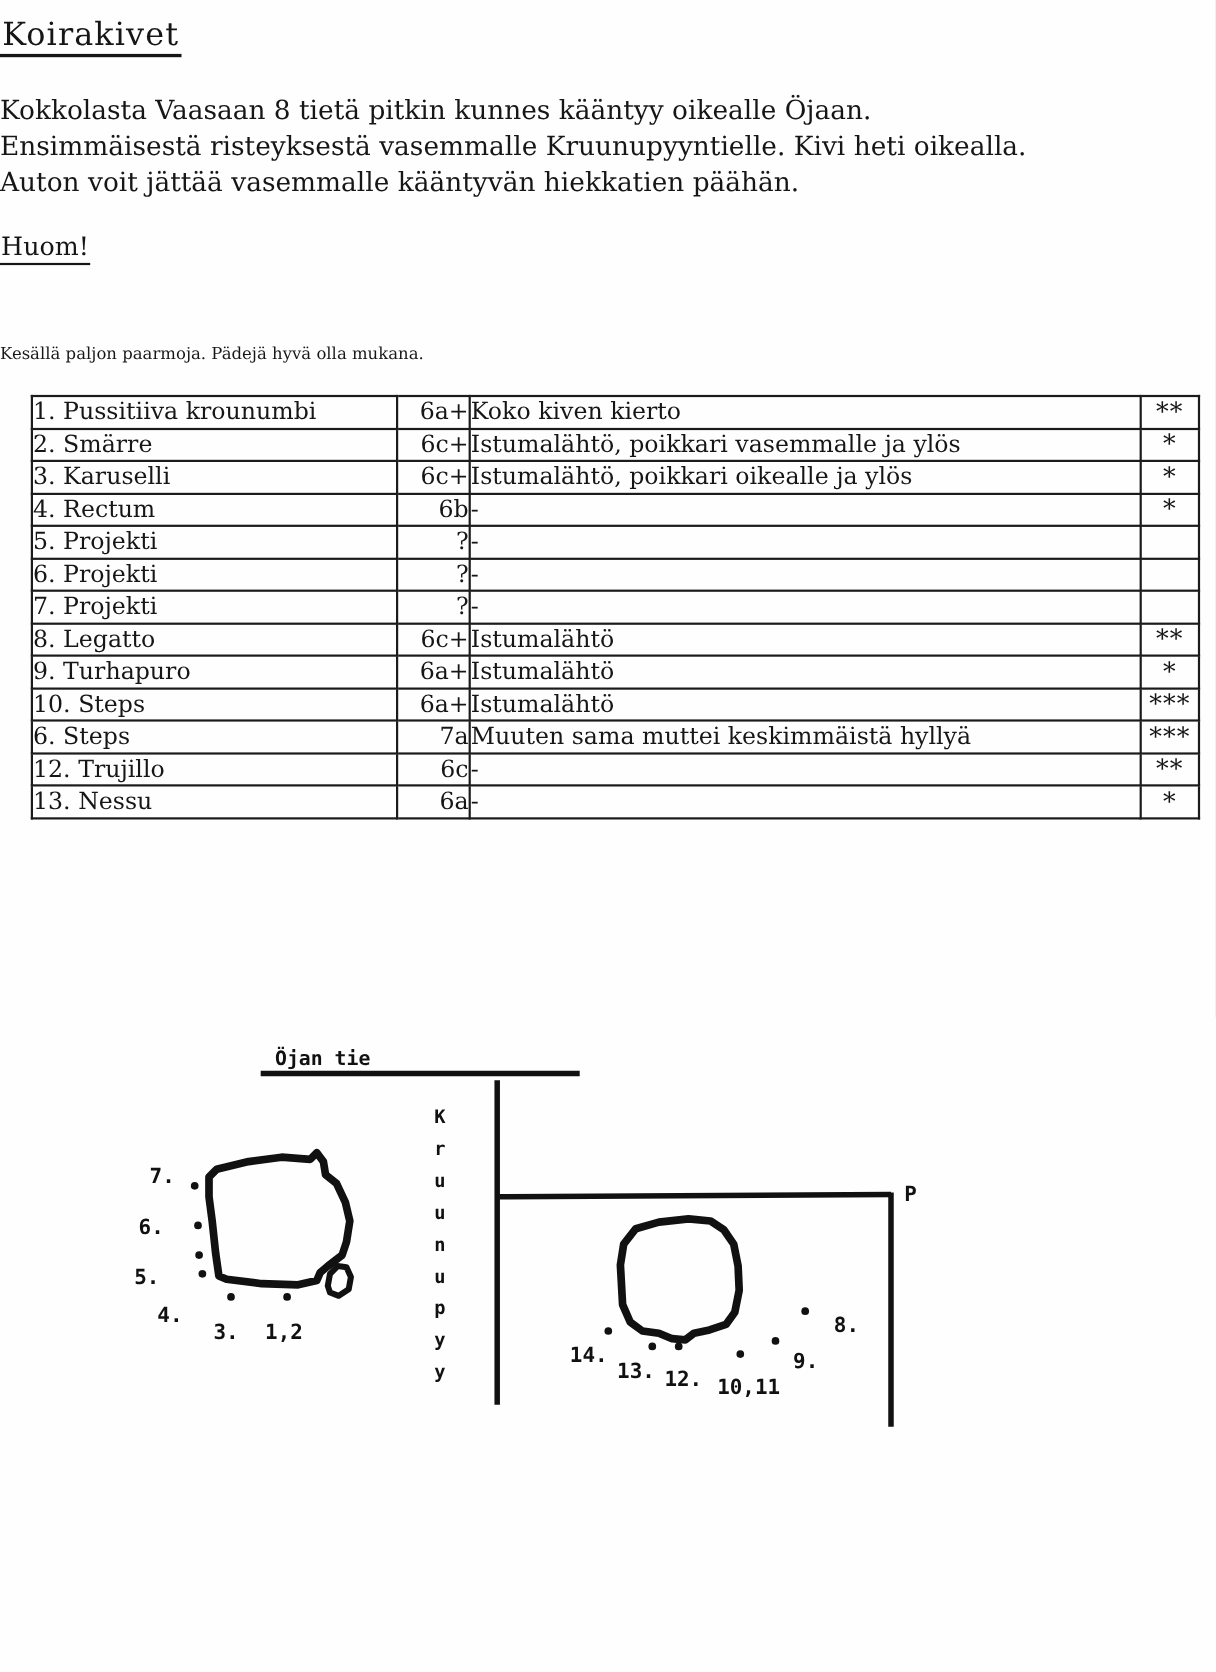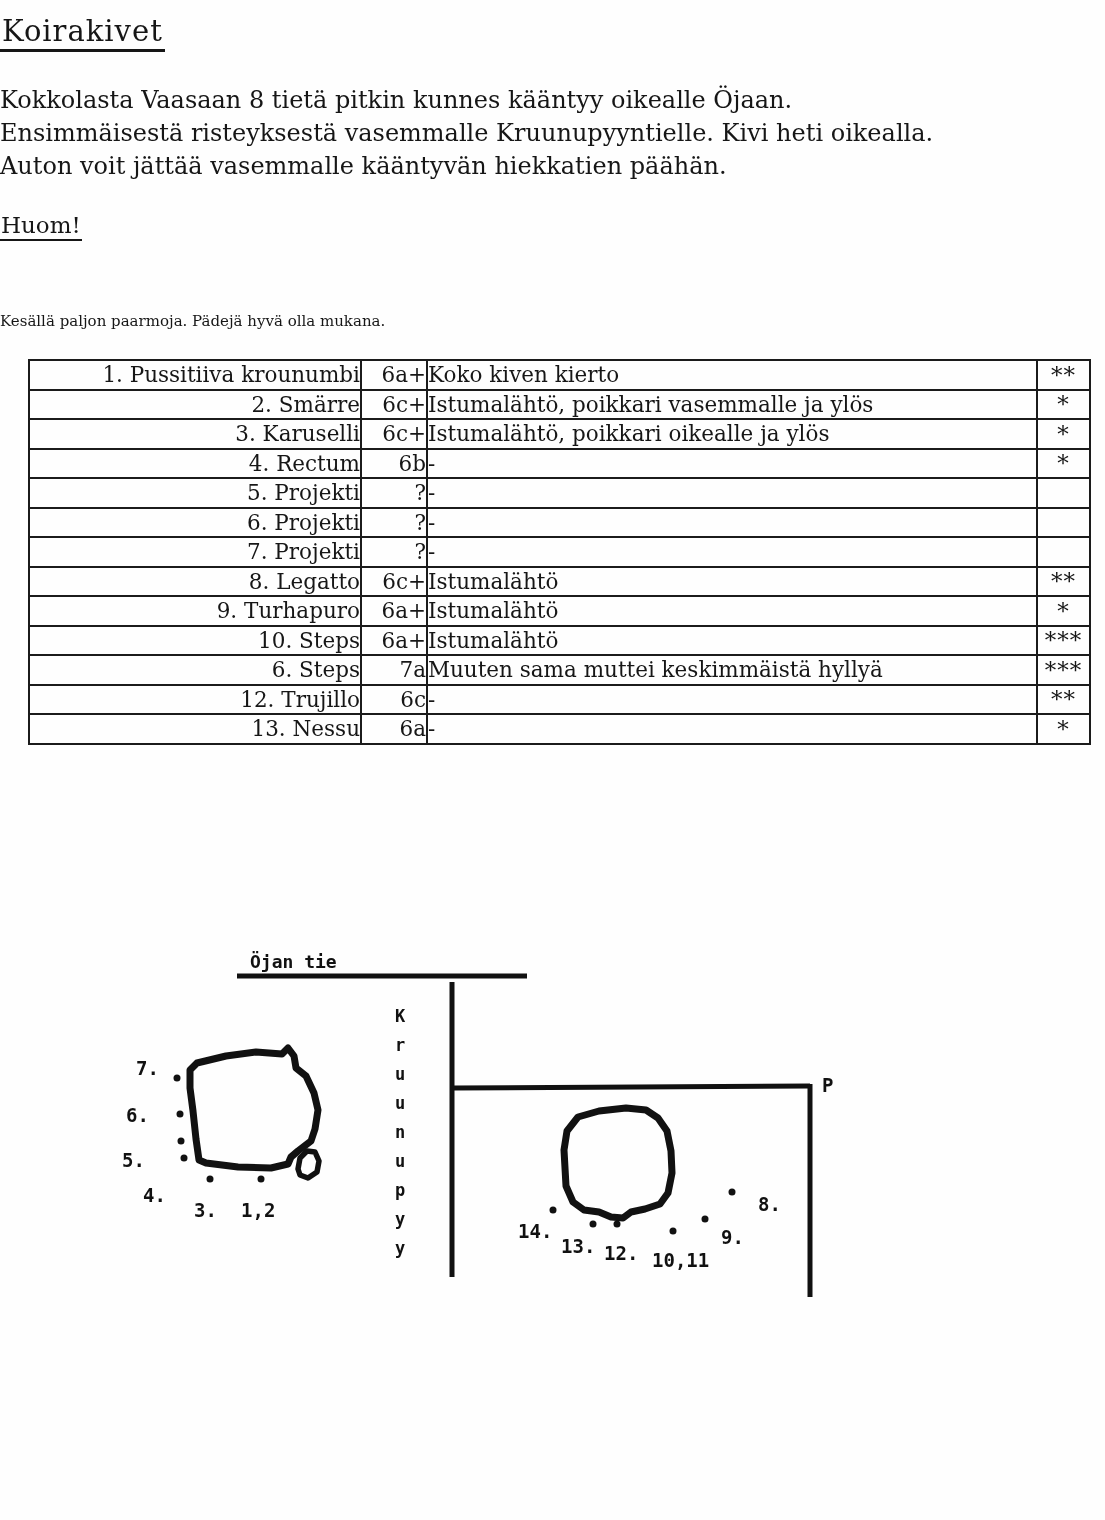--- a/index.html
+++ b/index.html
@@ -27,21 +27,21 @@
     width:1057px;border-collapse:collapse;table-layout:fixed;
     font-size:21.5px;
   }
   table.routes td{
     border:2px solid #1b1b1b;
     height:27.5px;
     padding:0;
     vertical-align:middle;
     overflow:hidden;white-space:nowrap;
   }
-  td.c-name{width:330px;text-align:right;padding-left:8px;}
+  td.c-name{width:330px;text-align:left;padding-left:8px;}
   td.c-grade{width:64px;text-align:right;}
   td.c-desc{width:608px;}
   td.c-stars{width:51px;text-align:center;font-size:23px;letter-spacing:1px;}
 
   .map-svg{position:absolute;left:0;top:930px;}
   .map-road{stroke:#111;stroke-width:5;stroke-linecap:butt;fill:none;}
   .boulder{stroke:#111;stroke-width:7;stroke-linejoin:round;fill:none;}
   .small-rock{stroke:#111;stroke-width:5.5;stroke-linejoin:round;fill:none;}
   .dot{fill:#111;}
   .map-label{

